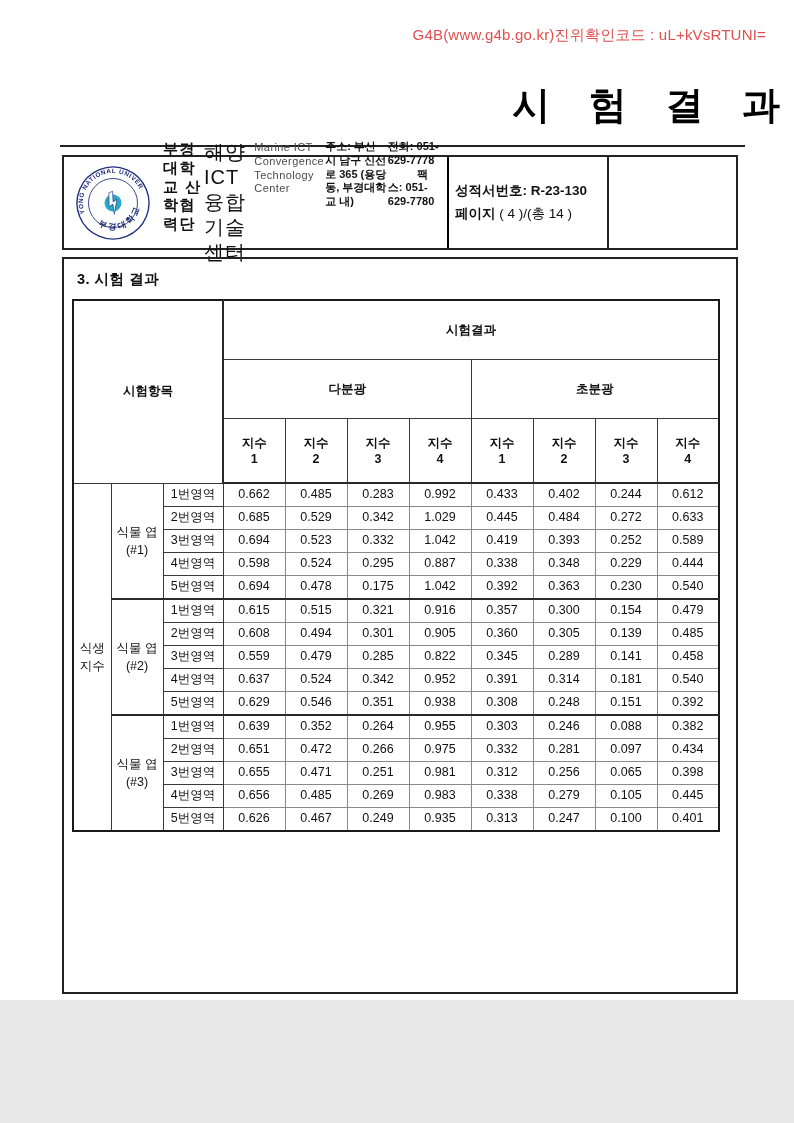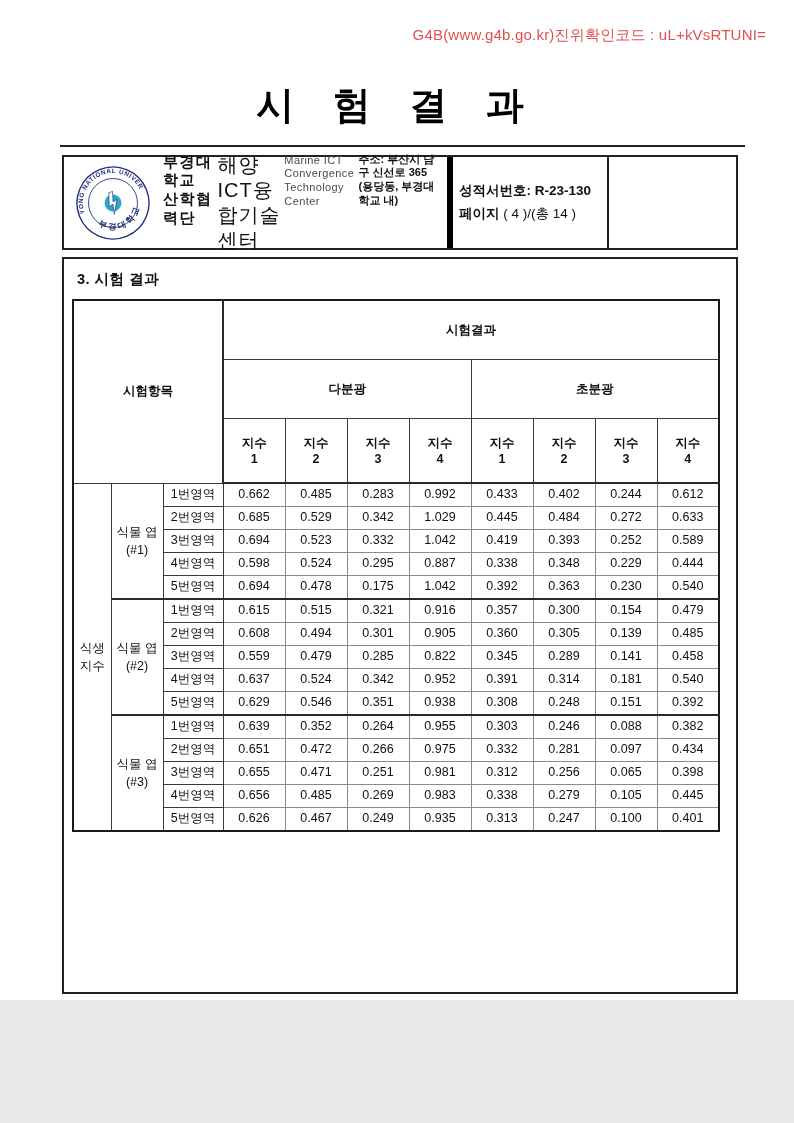--- a/index.html
+++ b/index.html
@@ -3,29 +3,29 @@
 <meta charset="utf-8">
 <style>
   html,body{margin:0;padding:0;background:#e8e8e8;}
   .page{position:relative;width:794px;height:1000px;background:#ffffff;margin:0 auto;
         font-family:"Liberation Sans","DejaVu Sans",sans-serif;color:#111;overflow:hidden;}
 
   
   .verify{position:absolute;top:26px;right:28px;font-size:15px;color:#df5150;letter-spacing:0.2px;}
 
   
-  .title{position:absolute;top:80px;left:0;width:100%;text-align:center;
+  .title{position:absolute;top:80px;left:0;width:100%;text-align:right;
          font-size:38px;font-weight:bold;letter-spacing:14px;color:#000;}
   .title-rule{position:absolute;top:145px;left:60px;width:685px;height:0;border-top:2px solid #222;}
 
   
   .hdr-box{position:absolute;top:155px;left:62px;width:676px;height:95px;border:2px solid #222;
            display:flex;box-sizing:border-box;}
   .hdr-cell1{width:383px;box-sizing:border-box;display:flex;align-items:center;gap:9px;padding:4px 6px 4px 8px;}
-  .hdr-cell2{width:162px;box-sizing:border-box;border-left:6px solid #000000;border-right:2px solid #222;
+  .hdr-cell2{width:162px;box-sizing:border-box;border-left:2px solid #000000;border-right:2px solid #222;
              display:flex;flex-direction:column;justify-content:center;gap:5px;padding:4px 6px;}
   .hdr-cell3{flex:1;}
   .logo-wrap{width:82px;height:86px;flex:0 0 auto;display:flex;align-items:center;justify-content:center;}
   .org-block{display:flex;gap:1px;line-height:1.25;}
   .org-kr1{font-size:15px;font-weight:bold;letter-spacing:1.5px;}
   .org-kr2{font-size:20px;font-weight:normal;letter-spacing:1px;}
   .org-en{font-size:11px;color:#4a4a4a;letter-spacing:0.4px;margin:1px 0;}
   .org-addr{font-size:11px;font-weight:bold;}
   .org-tel{font-size:11px;font-weight:bold;}
   .org-tel .gap{display:inline-block;width:26px;}
@@ -95,20 +95,27 @@
             <circle cx="41" cy="43" r="8.5" fill="#2aa9c8"></circle>
             <path d="M 41 32 L 36 45 L 40.5 44 L 38 54 L 46 41 L 41.5 42 L 45 32 Z" fill="#ffffff" stroke="#22307f" stroke-width="0.6"></path>
           </g>
         </svg>
       </div>
       <div class="org-block">
         <div class="org-kr1">부경대학교 산학협력단</div>
         <div class="org-kr2">해양 ICT융합기술센터</div>
         <div class="org-en">Marine ICT Convergence Technology Center</div>
         <div class="org-addr">주소: 부산시 남구 신선로 365 (용당동, 부경대학교 내)</div>
+        <div class="org-tel">
+          <span>전화:</span>
+          <span>051-629-7778</span>
+          <span class="gap"></span>
+          <span>팩스:</span>
+          <span>051-629-7780</span>
+        </div>
       </div>
     </div>
     <div class="hdr-cell2">
       <div class="meta-line">
         <span>성적서번호:</span>
         <span class="val">R-23-130</span>
       </div>
       <div class="meta-line">
         <span>페이지</span>
         <span class="pg">( 4 )/(총 14 )</span>

